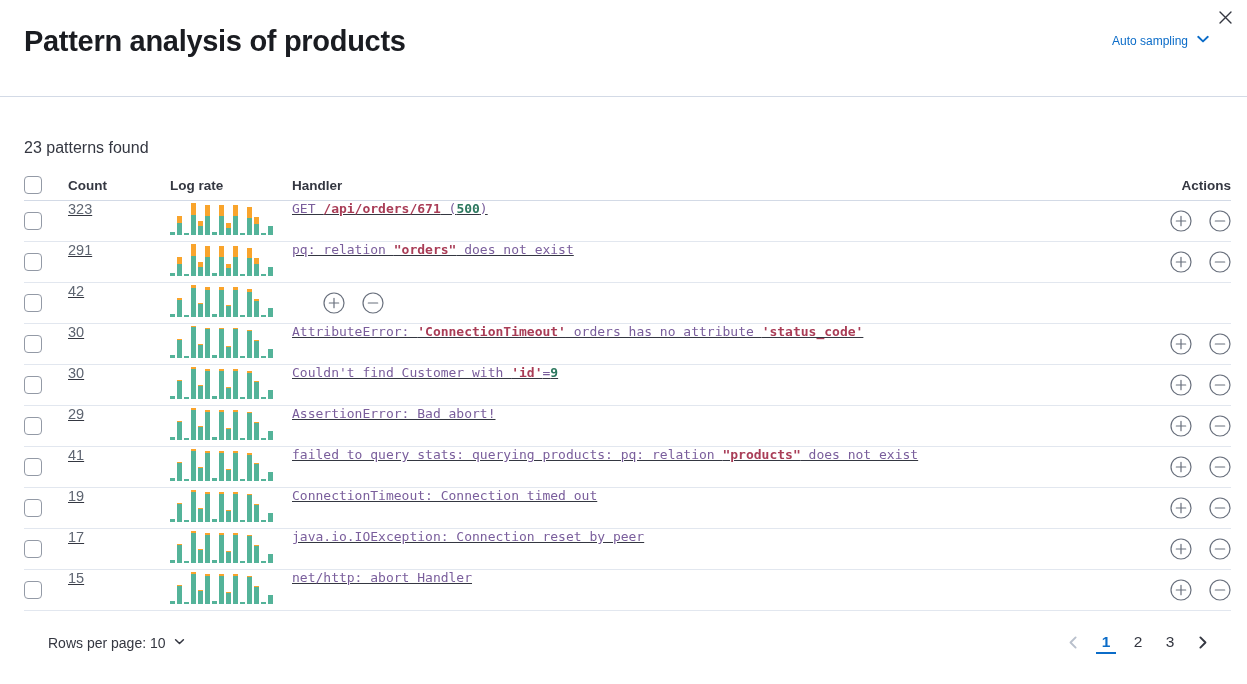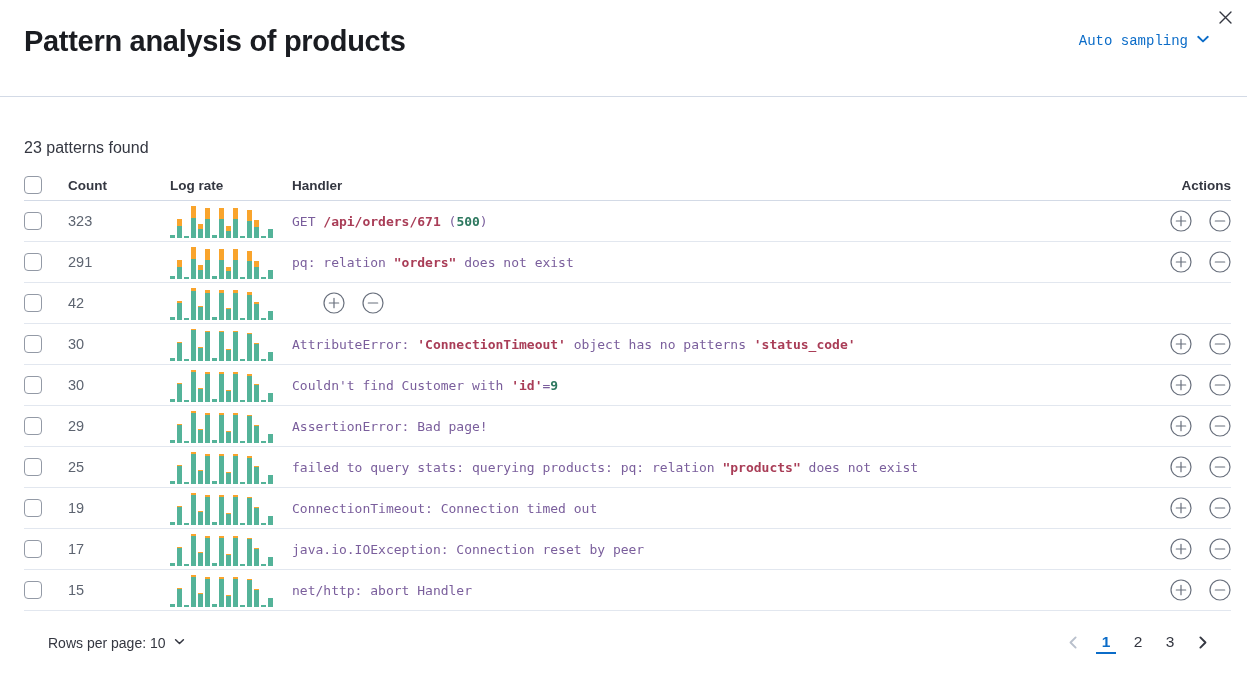--- a/index.html
+++ b/index.html
@@ -29,36 +29,37 @@
     white-space: nowrap;
   }
   .close-btn {
     position: absolute; top: 4px; right: 8px;
     background: none; border: none; padding: 4px; cursor: pointer; line-height: 0;
   }
   .sampling-btn {
     position: absolute; top: 31px; right: 36px;
     display: flex; align-items: center; gap: 7px;
     background: none; border: none; padding: 0; cursor: pointer;
-    font-family: Liberation Mono, monospace; font-size: 14px; color: var(--link-blue, #0b6cc8);
+    font-family: Liberation Sans, sans-serif; font-size: 12px; color: var(--link-blue, #0b6cc8);
   }
 
   
   .content { padding: 0 16px 0 24px; }
   .summary { margin: 42px 0 0 0; font-size: 16px; color: #343741; }
 
   .ptable { margin-top: 13px; }
   .thead {
     display: flex; align-items: center; height: 31px;
     border-bottom: 1px solid #d3dae6;
     font-size: 13.5px; font-weight: 700; color: #343741;
   }
   .trow {
-    display: flex; align-items: center; height: 41px;
+    display: flex; height: 41px;
     border-bottom: 1px solid #e2e7ef;
+    text-decoration: underline;
   }
   .col-check { width: 44px; display: flex; align-items: center; }
   .col-count { width: 102px; font-size: 14.5px; color: #5d6470; }
   .thead .col-count { font-size: 13.5px; color: #343741; }
   .col-rate { width: 122px; }
   .col-ex {
     flex: 1; font-family: "DejaVu Sans Mono", monospace; font-size: 13px;
     white-space: nowrap; overflow: hidden;
   }
   .thead .col-ex { font-family: "Liberation Sans", sans-serif; font-size: 13.5px; }
@@ -447,21 +448,21 @@
                 <div class="t" style="height: 17px;"></div>
               </div>
               <div class="bar">
                 <div class="t" style="height: 2px;"></div>
               </div>
               <div class="bar">
                 <div class="t" style="height: 9px;"></div>
               </div>
             </div>
     </div>
-    <div class="col-ex"><span class="tk-purple">AttributeError: </span><span class="tk-red">'ConnectionTimeout'</span><span class="tk-purple"> object has no patterns </span><span class="tk-red">'status_code'</span></div>
+    <div class="col-ex"><span class="tk-purple">AttributeError: </span><span class="tk-red">'ConnectionTimeout'</span><span class="tk-purple"> orders has no attribute </span><span class="tk-red">'status_code'</span></div>
     <div class="col-actions">
       <button class="icon-btn">
         <span>
           <svg width="22" height="22" viewBox="0 0 22 22">
                   <circle cx="11" cy="11" r="10" fill="none" stroke="#69707d" stroke-width="1.2"></circle>
                   <path d="M11 6.3v9.4M6.3 11h9.4" stroke="#69707d" stroke-width="1.2" stroke-linecap="round"></path>
                 </svg>
         </span>
       </button>
       <button class="icon-btn">
@@ -615,21 +616,21 @@
                 <div class="t" style="height: 17px;"></div>
               </div>
               <div class="bar">
                 <div class="t" style="height: 2px;"></div>
               </div>
               <div class="bar">
                 <div class="t" style="height: 9px;"></div>
               </div>
             </div>
     </div>
-    <div class="col-ex"><span class="tk-purple">AssertionError: Bad page!</span></div>
+    <div class="col-ex"><span class="tk-purple">AssertionError: Bad abort!</span></div>
     <div class="col-actions">
       <button class="icon-btn">
         <span>
           <svg width="22" height="22" viewBox="0 0 22 22">
                   <circle cx="11" cy="11" r="10" fill="none" stroke="#69707d" stroke-width="1.2"></circle>
                   <path d="M11 6.3v9.4M6.3 11h9.4" stroke="#69707d" stroke-width="1.2" stroke-linecap="round"></path>
                 </svg>
         </span>
       </button>
       <button class="icon-btn">
@@ -640,21 +641,21 @@
                 </svg>
         </span>
       </button>
     </div>
   </div>
 
   <div class="trow">
     <div class="col-check">
       <span class="checkbox"></span>
     </div>
-    <div class="col-count">25</div>
+    <div class="col-count">41</div>
     <div class="col-rate">
       <div class="sparkline">
               <div class="bar">
                 <div class="t" style="height: 3px;"></div>
               </div>
               <div class="bar">
                 <div class="o" style="height: 1px;"></div>
                 <div class="t" style="height: 18px;"></div>
               </div>
               <div class="bar">

